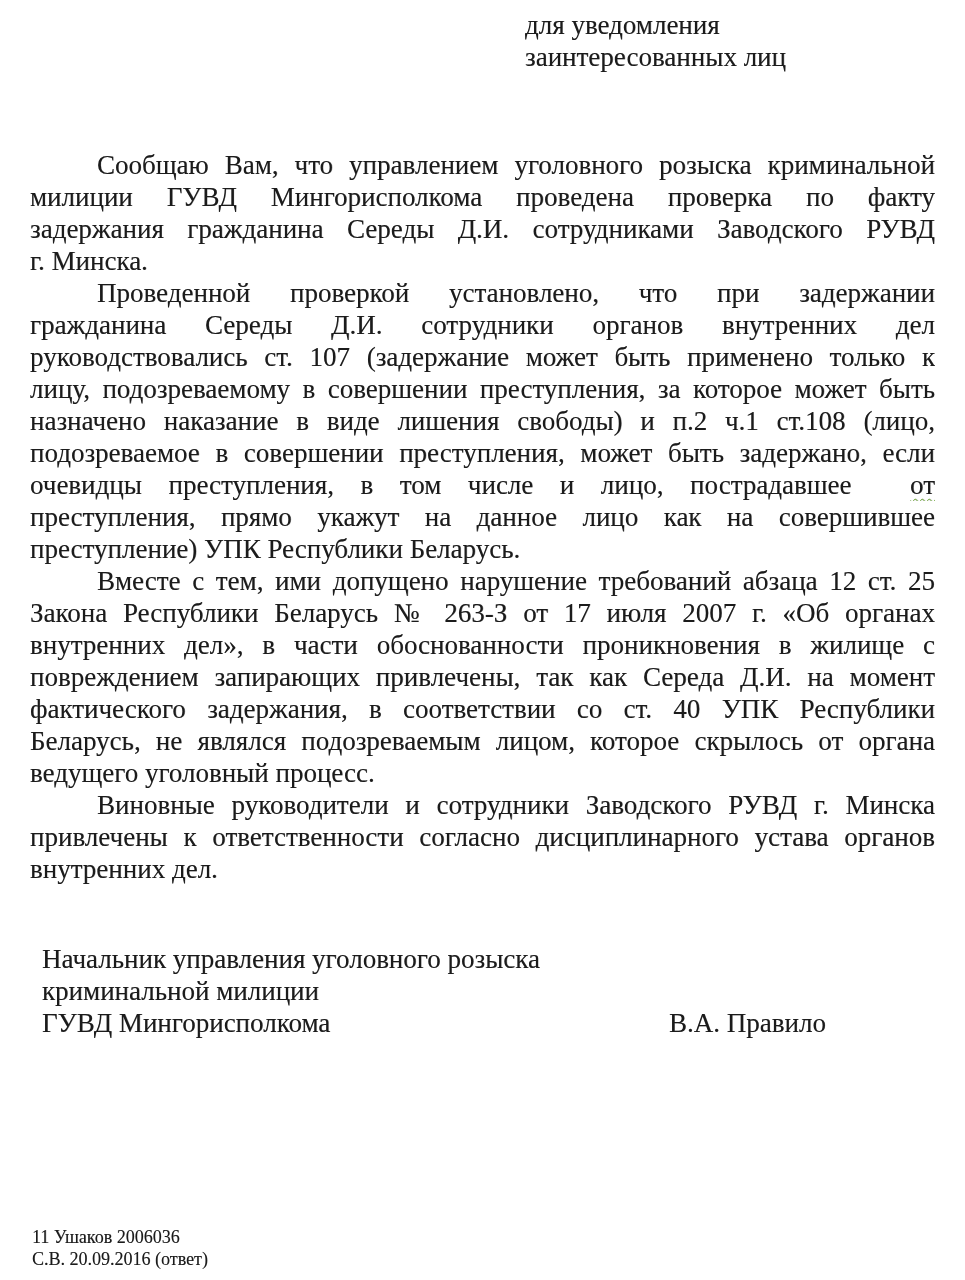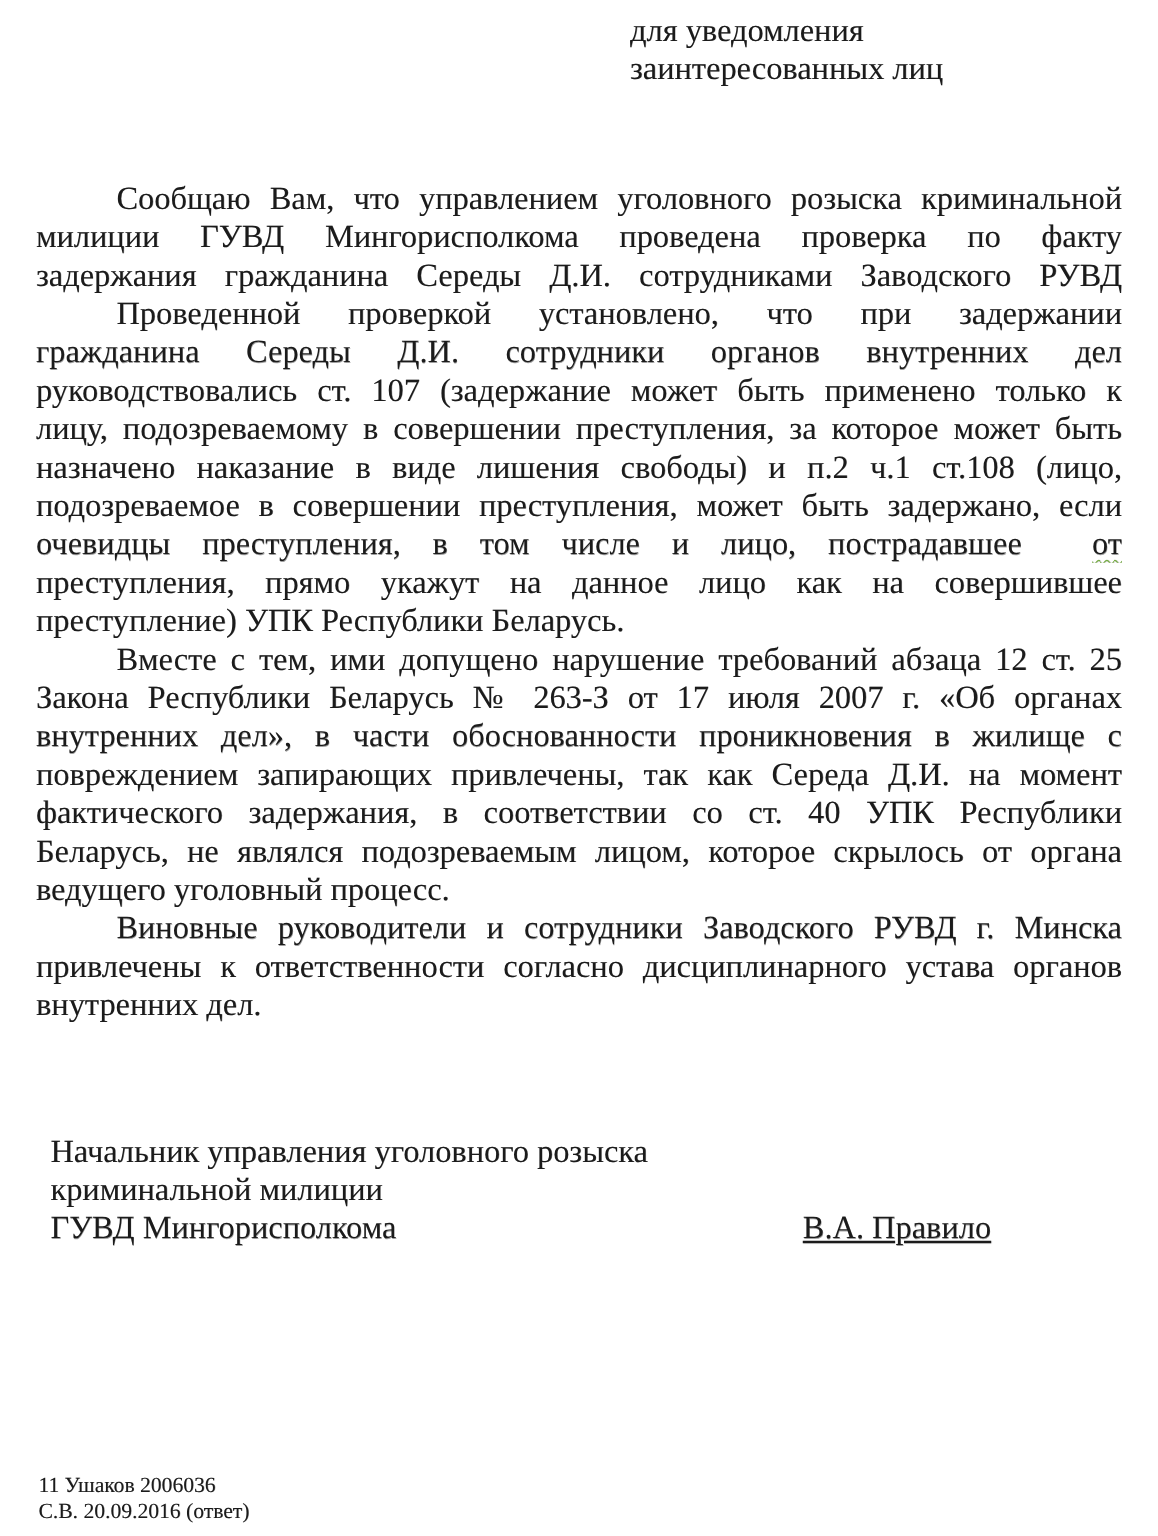--- a/index.html
+++ b/index.html
@@ -60,21 +60,20 @@
     font-size: 27px;
     line-height: 32px;
     margin-left: 12px;
   }
   .signature-row { position: relative; height: 32px; }
   .signature-name {
     position: absolute;
     left: 627px;
     top: 0;
     white-space: nowrap;
-    text-decoration: underline;
   }
   .footer-note {
     position: absolute;
     left: 32px;
     top: 1226px;
     font-size: 18px;
     line-height: 22px;
     white-space: nowrap;
   }
 </style>
@@ -86,20 +85,21 @@
   <div class="header-note">
     <div>для уведомления</div>
     <div>заинтересованных лиц</div>
   </div>
 
   <div class="body-text">
       <div class="paragraph">
         <div class="line first">Сообщаю Вам, что управлением уголовного розыска криминальной</div>
         <div class="line">милиции ГУВД Мингорисполкома проведена проверка по факту</div>
         <div class="line">задержания гражданина Середы Д.И. сотрудниками Заводского РУВД</div>
+        <div class="line last">г. Минска.</div>
       </div>
       <div class="paragraph">
         <div class="line first">Проведенной проверкой установлено, что при задержании</div>
         <div class="line">гражданина Середы Д.И. сотрудники органов внутренних дел</div>
         <div class="line">руководствовались ст. 107 (задержание может быть применено только к</div>
         <div class="line">лицу, подозреваемому в совершении преступления, за которое может быть</div>
         <div class="line">назначено наказание в виде лишения свободы) и п.2 ч.1 ст.108 (лицо,</div>
         <div class="line">подозреваемое в совершении преступления, может быть задержано, если</div>
         <div class="line">очевидцы преступления, в том числе и лицо, пострадавшее <span class="squiggle" style="text-decoration-color: rgb(118, 176, 65); margin-left: 32px;">от</span></div>
         <div class="line">преступления, прямо укажут на данное лицо как на совершившее</div>

